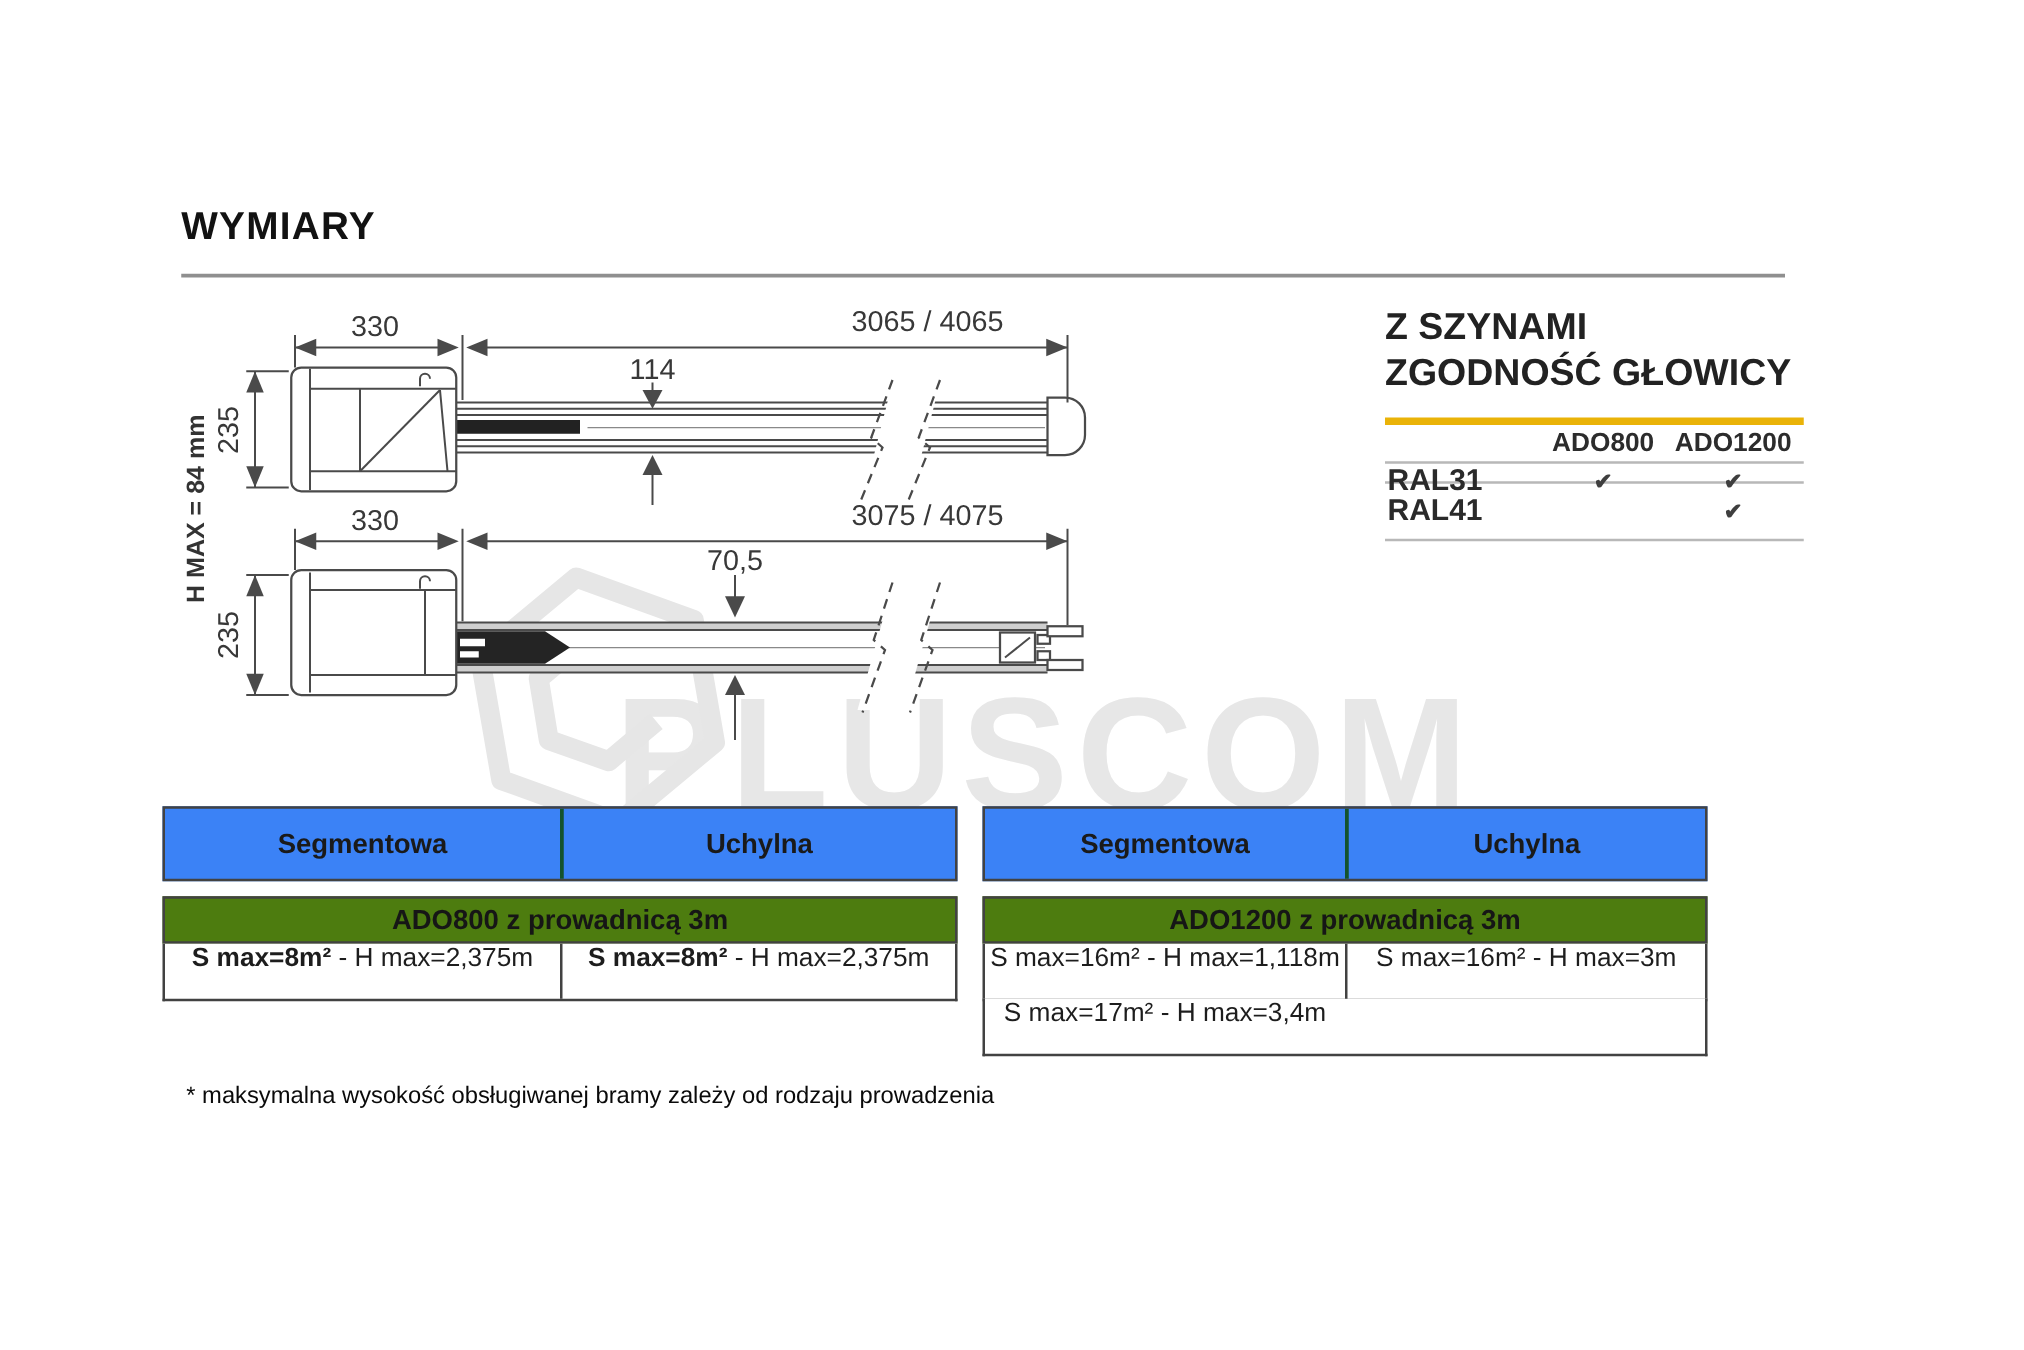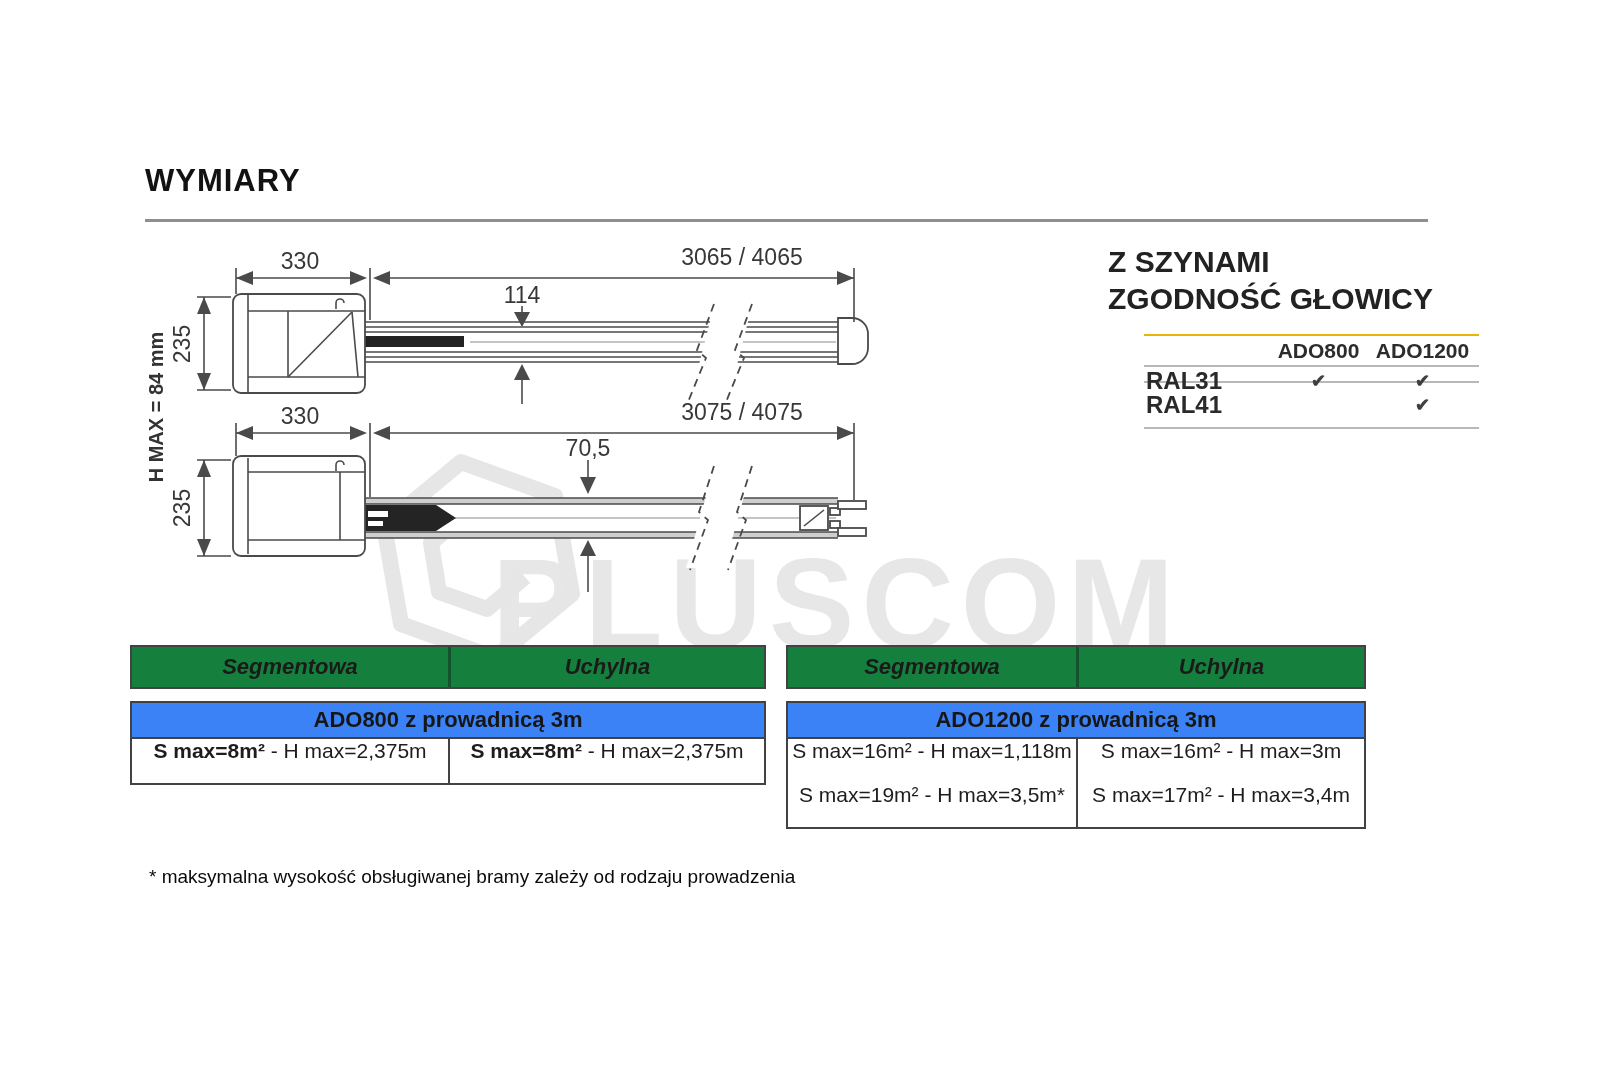--- a/index.html
+++ b/index.html
@@ -38,35 +38,35 @@
   svg.tech rect.black{fill:#222222;stroke:none;}
   svg.tech polygon.black{fill:#242424;stroke:none;}
   svg.tech rect.slot{fill:#ffffff;stroke:none;}
   svg.tech text{font-family:"Liberation Sans",sans-serif;font-size:23px;fill:#383838;}
   svg.tech text.bold{font-weight:bold;font-size:20px;fill:#333333;}
 
   
   .compat-title{
     left:1108px;top:243px;font-size:30px;font-weight:bold;line-height:37px;color:#222222;z-index:2;white-space:nowrap;
   }
-  .compat-table{left:1144px;top:334px;width:335px;border-top:2px solid #eab308;z-index:2;}
+  .compat-table{left:1108px;top:334px;width:335px;border-top:6px solid #eab308;z-index:2;}
   .compat-row{display:grid;grid-template-columns:127px 95px 113px;align-items:center;border-bottom:2px solid #b8b8b8;}
   .compat-row.header{height:31px;}
   .compat-row .hcell{font-size:21px;font-weight:bold;color:#2c2c2c;text-align:center;}
   .compat-row .rlabel{font-size:24px;font-weight:bold;color:#2a2a2a;padding-left:2px;}
   .compat-row .check{font-size:18px;font-weight:bold;color:#3f3f3f;text-align:center;}
 
   
   .btable{top:645px;z-index:2;}
-  .bhead{display:grid;grid-template-columns:1fr 1fr;height:44px;border:2px solid #424242;background:#15803d;font-style:italic;}
+  .bhead{display:grid;grid-template-columns:1fr 1fr;height:60px;border:2px solid #424242;background:#3b82f6;}
   .bhead .cell{display:flex;align-items:center;justify-content:center;font-weight:bold;font-size:22px;color:#1a1a1a;}
   .bhead .cell + .cell{border-left:3px solid #14532d;}
   .bgap{height:12px;}
   .bsection + .bsection{margin-top:-2px;}
-  .bband{height:38px;border:2px solid #424242;background:#3b82f6;display:flex;align-items:center;justify-content:center;
+  .bband{height:38px;border:2px solid #424242;background:#4d7c0f;display:flex;align-items:center;justify-content:center;
          font-weight:bold;font-size:22px;color:#161616;}
   .bdata{display:grid;grid-template-columns:1fr 1fr;border:2px solid #424242;border-top:none;background:#ffffff;}
   .bdata .cell{height:44px;display:flex;align-items:flex-start;justify-content:center;font-size:21px;color:#1d1d1d;white-space:pre;}
   .bdata .cell + .cell{border-left:2px solid #424242;}
   .bdata .cell b{font-weight:bold;}
 
   
   .footnote{left:149px;top:866px;font-size:19px;color:#0a0a0a;z-index:2;}
 </style>
 </head>
@@ -244,19 +244,18 @@
     <div class="bgap"></div>
     <div class="bsection">
       <div class="bband">ADO1200 z prowadnicą 3m</div>
       <div class="bdata">
         <div class="cell">S max=16m² - H max=1,118m</div>
         <div class="cell">S max=16m² - H max=3m</div>
       </div>
     </div>
     <div class="bsection">
       <div class="bdata">
-        <div class="cell">S max=19m² - H max=3,5m*</div>
         <div class="cell">S max=17m² - H max=3,4m</div>
       </div>
     </div>
   </div>
 
 <div class="abs footnote">* maksymalna wysokość obsługiwanej bramy zależy od rodzaju prowadzenia</div>
 
 </body></html>

